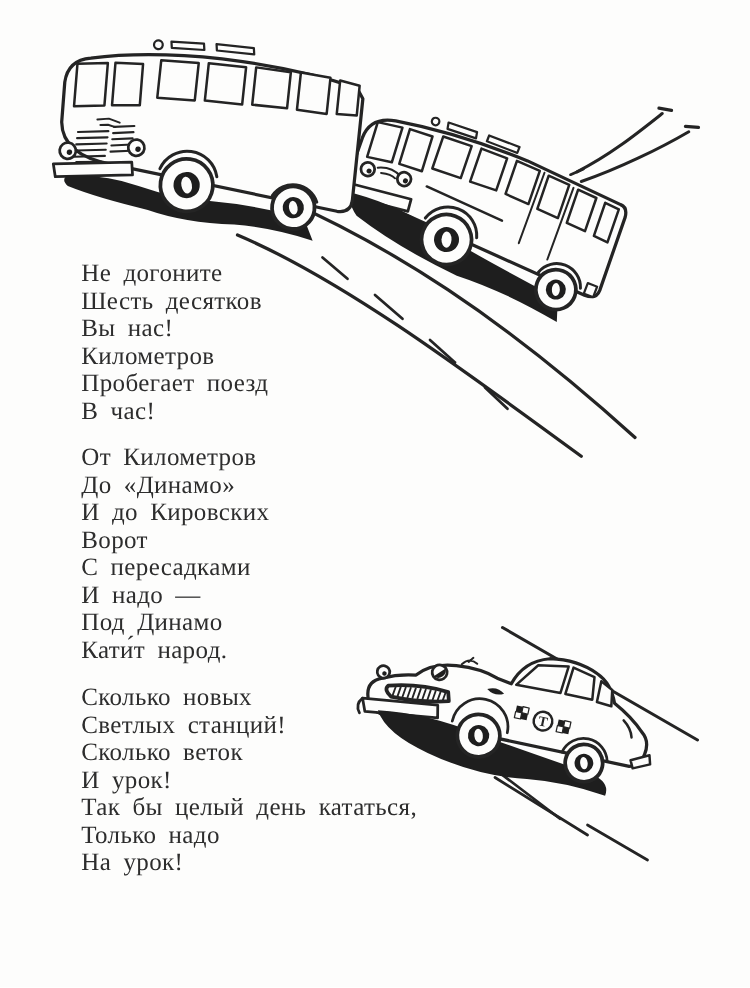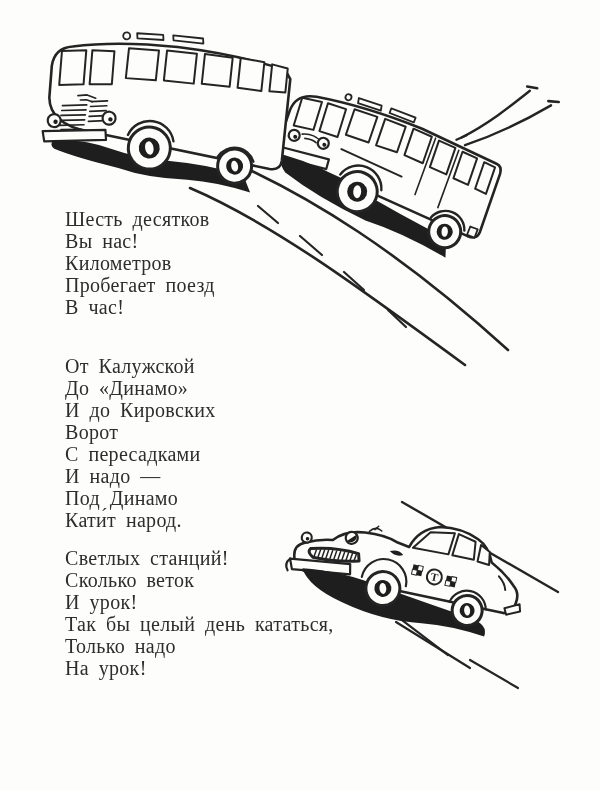--- a/index.html
+++ b/index.html
@@ -227,37 +227,39 @@
         <circle class="shadow" cx="182" cy="62" r="7.5"></circle>
         <ellipse class="paperfill" cx="182" cy="62" rx="3" ry="5" transform="rotate(-18 182 62)"></ellipse>
       </g>
       <path class="ink" stroke-width="2.2" d="M 72,51 A 22,22 0 0 1 117,51"></path>
       <path class="ink" stroke-width="2.2" d="M 163,57 A 19,19 0 0 1 200,57"></path>
     </g>
   </svg>
 
   <div class="poem">
     <div class="stanza stanza-1">
+      <div class="line">Не догоните</div>
       <div class="line">Шесть десятков</div>
       <div class="line">Вы нас!</div>
       <div class="line">Километров</div>
       <div class="line">Пробегает поезд</div>
       <div class="line">В час!</div>
     </div>
     <div class="stanza stanza-2">
-      <div class="line">От Калужской</div>
+      <div class="line">От Километров</div>
       <div class="line">До «Динамо»</div>
       <div class="line">И до Кировских</div>
       <div class="line">Ворот</div>
       <div class="line">С пересадками</div>
       <div class="line">И надо —</div>
       <div class="line">Под Динамо</div>
       <div class="line">Кати́т народ.</div>
     </div>
     <div class="stanza stanza-3">
+      <div class="line">Сколько новых</div>
       <div class="line">Светлых станций!</div>
       <div class="line">Сколько веток</div>
       <div class="line">И урок!</div>
       <div class="line">Так бы целый день кататься,</div>
       <div class="line">Только надо</div>
       <div class="line">На урок!</div>
     </div>
   </div>
 
 </div>

